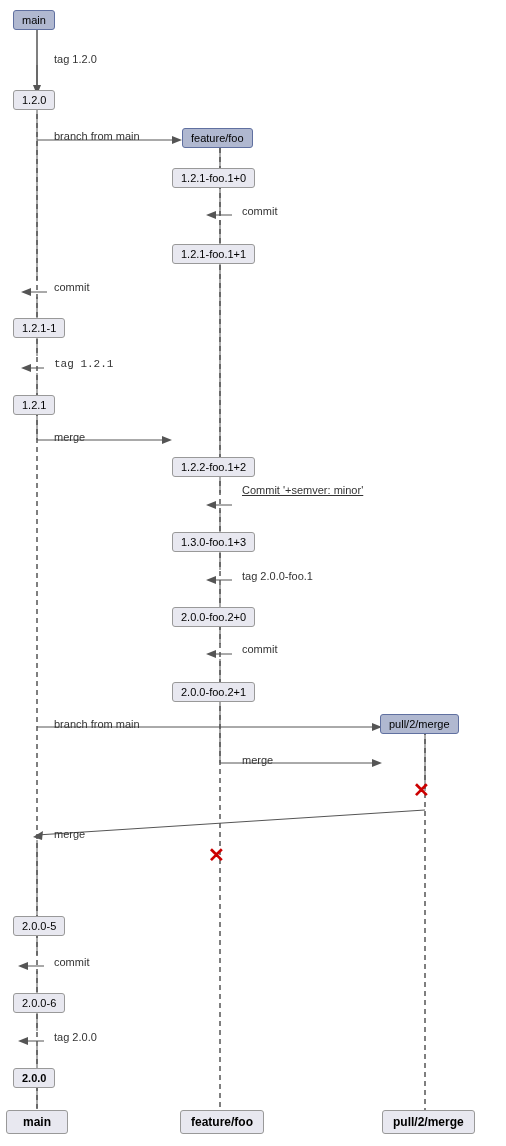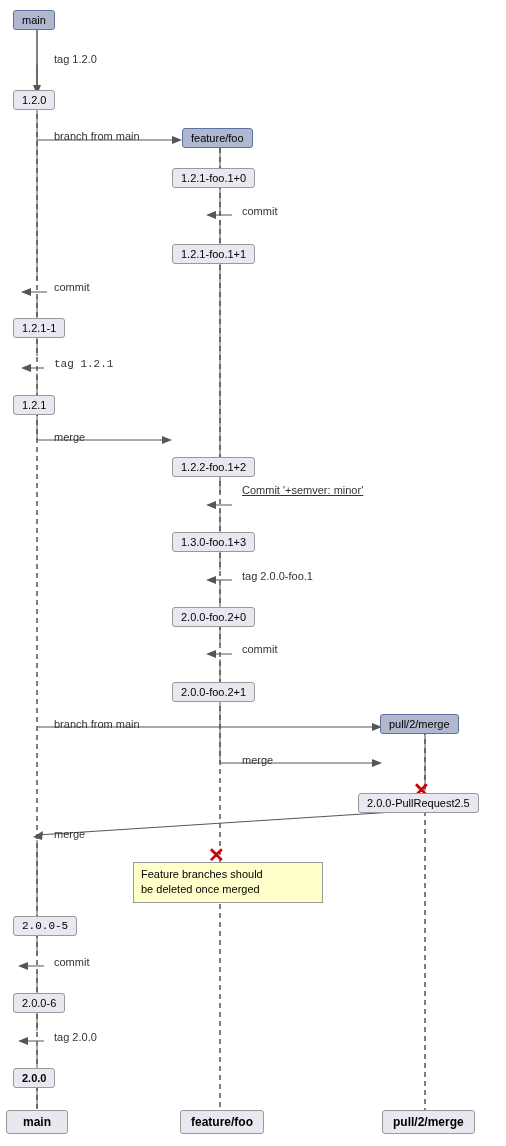--- a/index.html
+++ b/index.html
@@ -216,31 +216,27 @@
   <div class="node-box" style="left:172px; top:682px;">2.0.0-foo.2+1</div>
 
   <div class="arrow-label" style="left:44px; top:718px;">branch from main</div>
 
   <div class="node-box" style="left:380px; top:714px; background:#b0b8d0; border-color:#6070a0;">pull/2/merge</div>
 
   <div class="arrow-label" style="left:232px; top:754px;">merge</div>
 
   <div class="x-mark" style="left:413px; top:780px;">✕</div>
 
-  <div class="node-box" style="left:358px; top:793px;">2.0.0-PullRequest2.5</div>
 
   <div class="arrow-label" style="left:44px; top:828px;">merge</div>
 
   <div class="x-mark" style="left:208px; top:845px;">✕</div>
 
-  <div class="annotation-box" style="left:133px; top:862px; width:190px;">
-    <span>Feature branches should<br>be deleted once merged</span>
-  </div>
-
-  <div class="node-box" style="left:13px; top:916px;font-family:Liberation Mono, monospace;">2.0.0-5</div>
+
+  <div class="node-box" style="left:13px; top:916px;">2.0.0-5</div>
 
   <div class="arrow-label" style="left:44px; top:956px;">commit</div>
 
   <div class="node-box" style="left:13px; top:993px;">2.0.0-6</div>
 
   <div class="arrow-label" style="left:44px; top:1031px;">tag 2.0.0</div>
 
   <div class="node-box" style="left:13px; top:1068px;font-weight:bold;">2.0.0</div>
 
   <div class="lane-label" style="left:6px; top:1110px; min-width:62px;">main</div>

